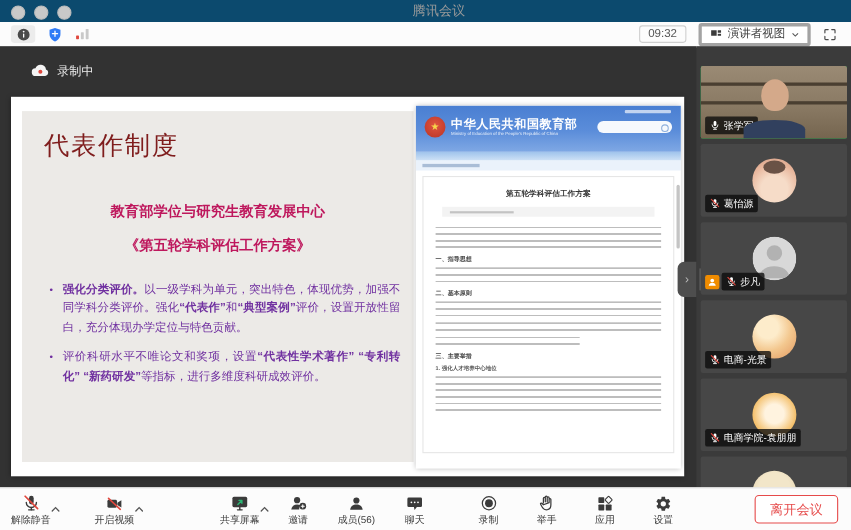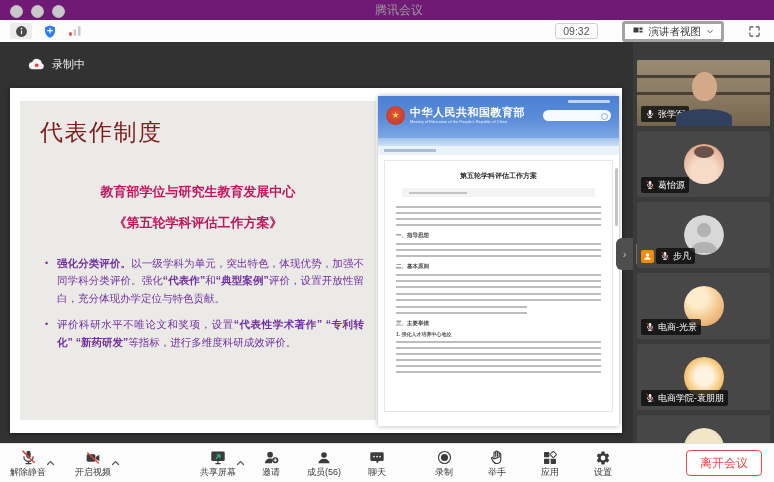--- a/index.html
+++ b/index.html
@@ -1,30 +1,30 @@
 <!DOCTYPE html>
 <html><head>
 <meta charset="utf-8">
 <style>
   html,body{margin:0;padding:0;background:#fff;}
   .app{position:relative;width:774px;height:482px;overflow:hidden;
        font-family:"Liberation Sans","DejaVu Sans",sans-serif;background:#323232;}
 
   
-  .titlebar{position:absolute;top:0;left:0;right:0;height:20px;background:#701a75;padding-left:24px;}
+  .titlebar{position:absolute;top:0;left:0;right:0;height:20px;background:#0c4a6e;padding-left:24px;}
   .lights{position:absolute;left:10px;top:5px;display:flex;gap:8px;}
   .light{width:11px;height:11px;border-radius:50%;background:#c9c9c9;border:0.5px solid #bdbdbd;}
   .win-title{line-height:21px;text-align:center;font-size:12px;color:#9a9a9a;}
 
   
   .subbar{position:absolute;top:20px;left:0;right:0;height:22px;background:#fcfcfc;
           border-bottom:1px solid #dedede;display:flex;align-items:center;}
   .subbar-left{display:flex;align-items:center;gap:11px;padding-left:10px;}
   .info-wrap{width:22px;height:16px;background:#ececec;border-radius:3px;display:flex;align-items:center;justify-content:center;}
-  .subbar-right{margin-left:auto;display:flex;align-items:center;gap:24px;padding-right:13px;}
+  .subbar-right{margin-left:auto;display:flex;align-items:center;gap:11px;padding-right:13px;}
   .timer{border:1px solid #cfcfcf;border-radius:3px;font-size:10.5px;color:#555;padding:1px 7px;line-height:12px;}
   .viewbtn{border:3px solid #a3a3a3;border-radius:3px;background:#fff;display:flex;align-items:center;gap:5px;
            padding:1.5px 7px;font-size:10.5px;color:#3c3c3c;line-height:12px;}
   .icon{display:inline-flex;align-items:center;justify-content:center;}
 
   
   .stage{position:absolute;top:42px;left:0;width:633px;bottom:38px;background:#323232;}
   .recording{position:absolute;left:28px;top:15px;display:flex;align-items:flex-start;gap:7px;color:#ededed;font-size:11px;}
 
   
@@ -94,21 +94,21 @@
   .shelfrow.r2{top:20px;height:11px;opacity:.7;}
   .shelfline{position:absolute;left:0;right:0;height:2.5px;background:#4a3f31;}
   .shelfline.p1{top:15px;} .shelfline.p2{top:32px;}
   .head{position:absolute;left:50%;top:12px;width:25px;height:29px;margin-left:-12px;
         border-radius:50% 50% 46% 46%;background:#d4a98a;z-index:2;}
   .torso{position:absolute;left:50%;bottom:0;width:56px;height:17px;margin-left:-28px;
          border-radius:50% 50% 0 0;background:#31405e;z-index:2;}
 
   
   .toolbar{position:absolute;left:0;right:0;bottom:0;height:38px;background:#fcfcfc;border-top:1px solid #e2e2e2;}
-  .group-left{position:absolute;left:8px;top:0;display:flex;gap:25px;}
+  .group-left{position:absolute;left:8px;top:0;display:flex;gap:36px;}
   .group-mid{position:absolute;left:198px;top:0;display:flex;gap:13px;}
   .tb-item{position:relative;display:flex;flex-direction:column;align-items:center;justify-content:center;
            height:37px;min-width:40px;color:#3b3b3b;background:none;border:none;padding:1px 2px 0;gap:1px;cursor:default;}
   .tb-item .tblabel{font-size:9px;color:#3b3b3b;white-space:nowrap;line-height:10px;}
   .tb-item .chev{position:absolute;right:-7px;top:10px;}
   .gap-before{margin-left:14px;}
   .leave{position:absolute;right:12px;top:6px;height:26px;padding:0 13px;background:#fff;border:1px solid #e64a4a;
          color:#e64a4a;border-radius:4px;font-size:12px;line-height:24px;}
 </style>
 </head>

